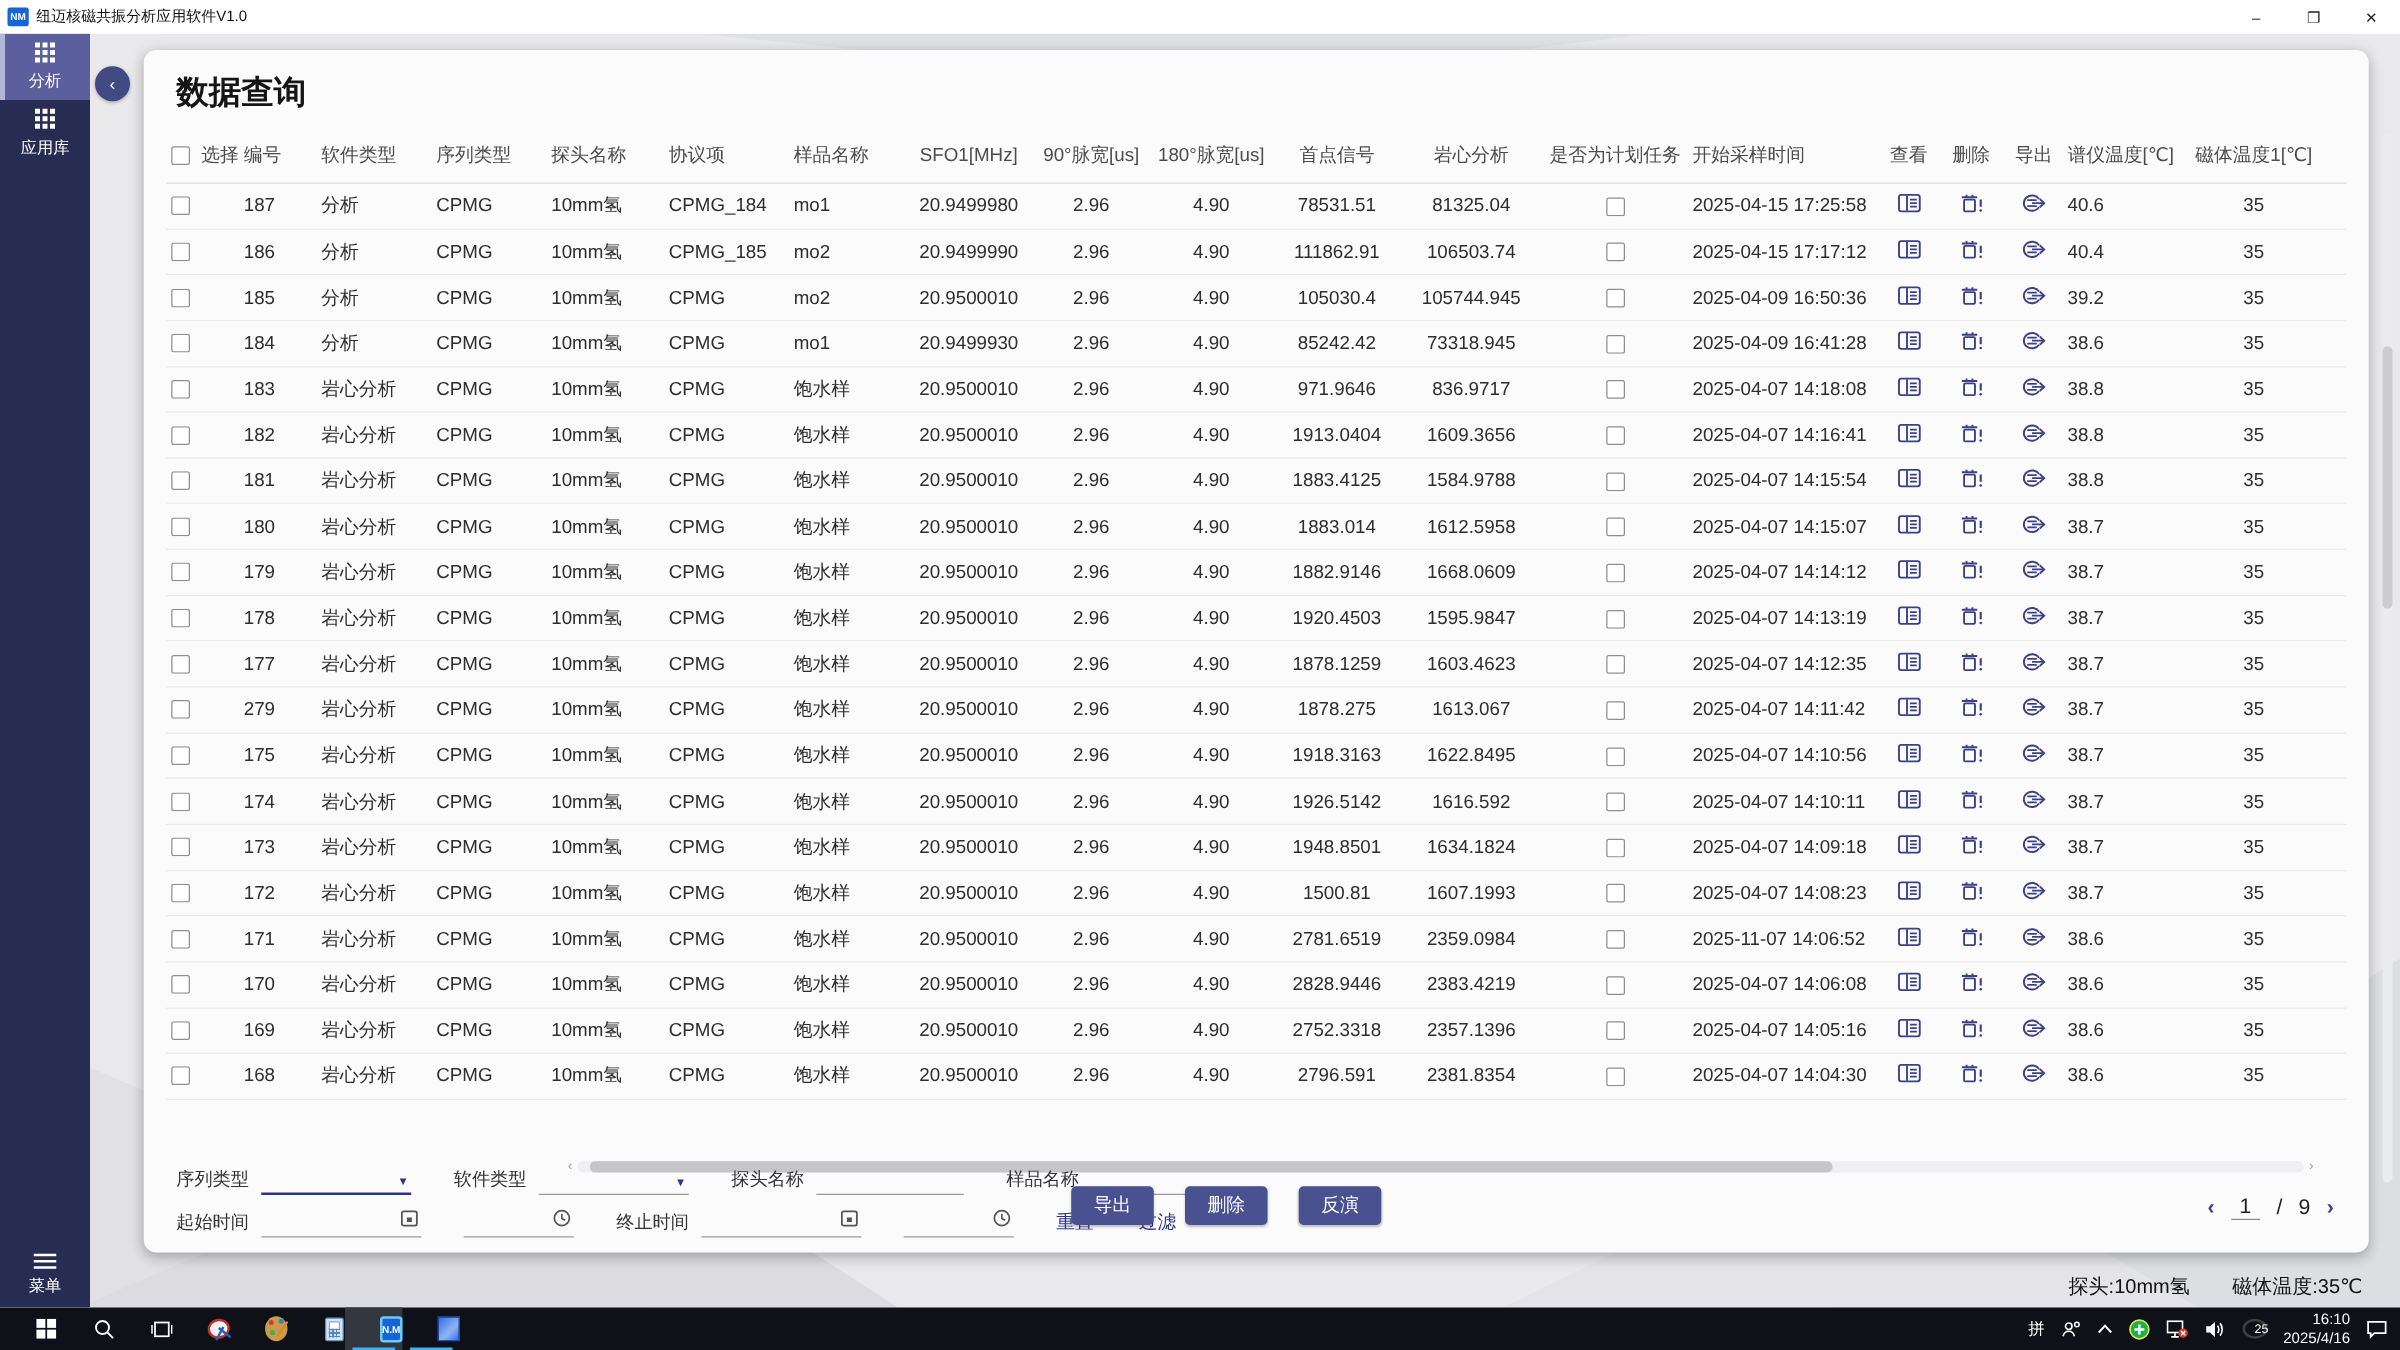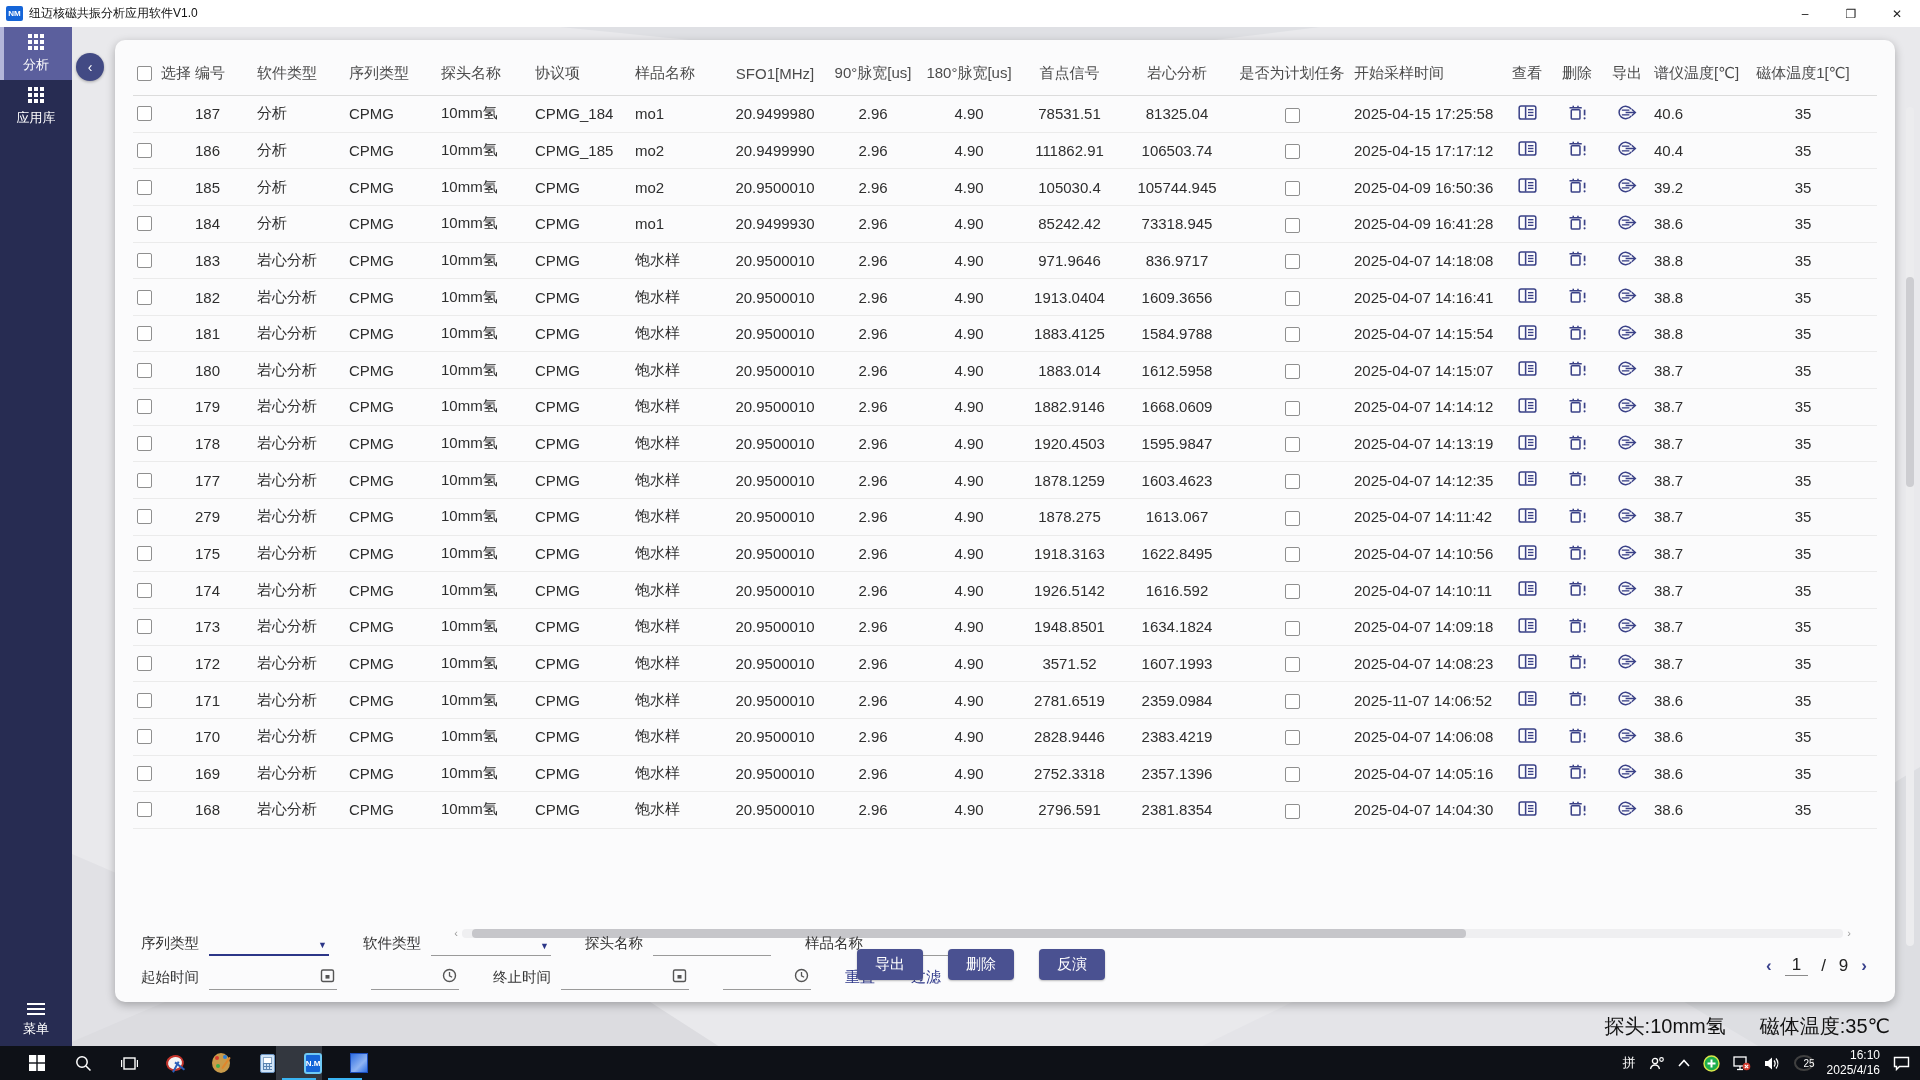--- a/index.html
+++ b/index.html
@@ -86,21 +86,21 @@
   .action-buttons { position:absolute; left:742px; bottom:22px; display:flex; gap:25px; }
   .btn { width:66px; height:31px; background:#4a5191; color:#fff; border:none; border-radius:4px;
     font-size:15px; font-family:inherit; cursor:pointer; box-shadow:0 1px 2px rgba(0,0,0,.25); }
 
   .pagination { position:absolute; right:28px; bottom:26px; display:flex; align-items:center; gap:13px;
     font-size:17px; color:#222; }
   .pg-arrow { color:#39418c; font-size:17px; font-weight:bold; cursor:pointer; }
   .pg-cur { border-bottom:1px solid #8a8a8a; padding:0 7px; cursor:text; }
 
   
-  .statusline { position:absolute; right:30px; bottom:6px; display:flex; gap:34px; font-size:20px; color:#111; z-index:5;margin-top:32px;}
+  .statusline { position:absolute; right:30px; bottom:6px; display:flex; gap:34px; font-size:16px; color:#111; z-index:5;margin-top:32px;}
 
   
   .taskbar { height:34px; background:#0e1117; display:flex; align-items:stretch; color:#fff; position:relative; }
   .tb-slot { width:46px; display:flex; align-items:center; justify-content:center; position:relative; cursor:pointer;padding-left:28px; }
   .tb-slot.open::after { content:""; position:absolute; left:6px; right:6px; bottom:0; height:2px; background:#3ab4f2; }
   .tb-slot.lit { background:#33373f; }
   .tray { position:absolute; right:0; top:0; height:34px; display:flex; align-items:center; gap:13px; padding-right:10px; }
   .tray-item { display:flex; align-items:center; justify-content:center; cursor:pointer; }
   .ime { font-size:13px; color:#fff; }
   .ring { width:20px; height:16px; border:2px solid #404040; border-radius:50%; font-size:10px;
@@ -178,20 +178,21 @@
       <span class="burger"></span>
       <span>菜单</span>
     </div>
   </div>
 
   <div class="collapse-btn">
     <span>‹</span>
   </div>
 
   <div class="card">
+    <div class="card-title">数据查询</div>
 
     <div class="tablewrap">
       <div class="thead">
           <div class="th col0">
             <span class="cb"></span>
             <span>选择</span>
           </div>
           <div class="th col1">编号</div>
           <div class="th col2">软件类型</div>
           <div class="th col3">序列类型</div>
@@ -998,21 +999,21 @@
             </div>
     <div class="td col1">172</div>
     <div class="td col2">岩心分析</div>
     <div class="td col3">CPMG</div>
     <div class="td col4">10mm氢</div>
     <div class="td col5">CPMG</div>
     <div class="td col6">饱水样</div>
     <div class="td col7">20.9500010</div>
     <div class="td col8">2.96</div>
     <div class="td col9">4.90</div>
-    <div class="td col10">3571.52</div>
+    <div class="td col10">1500.81</div>
     <div class="td col11">1607.1993</div>
     <div class="td col12"><span class="cb"></span></div>
     <div class="td col13">2025-04-07 14:08:23</div>
     <div class="td col14"><span class="icon-btn">
       <svg width="19" height="17" viewBox="0 0 20 18">
                   <rect x="1.2" y="2" width="17.6" height="14" rx="2" fill="none" stroke="#3a4187" stroke-width="1.6"></rect>
                   <line x1="8" y1="2.5" x2="8" y2="15.5" stroke="#3a4187" stroke-width="1.6"></line>
                   <line x1="10.5" y1="6" x2="16.3" y2="6" stroke="#3a4187" stroke-width="1.4"></line>
                   <line x1="10.5" y1="9" x2="16.3" y2="9" stroke="#3a4187" stroke-width="1.4"></line>
                   <line x1="10.5" y1="12" x2="16.3" y2="12" stroke="#3a4187" stroke-width="1.4"></line>

